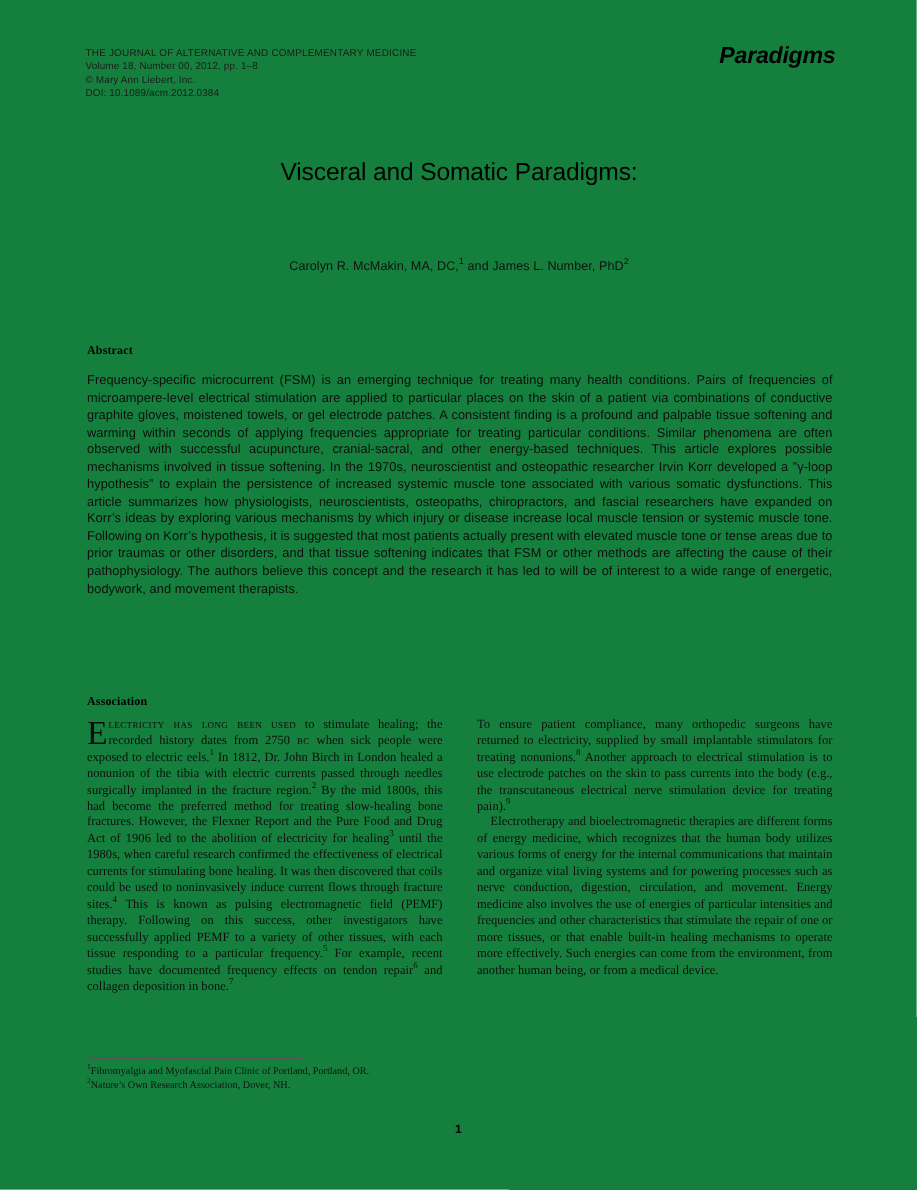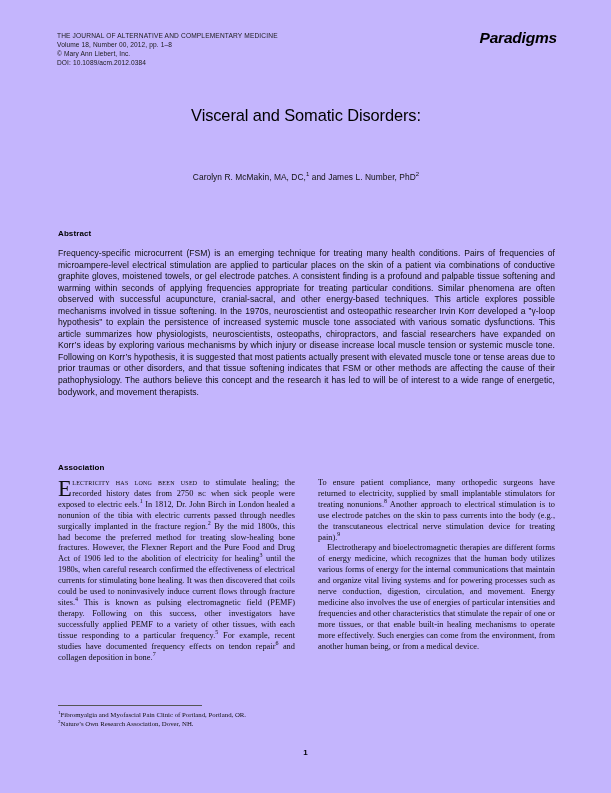--- a/index.html
+++ b/index.html
@@ -13,21 +13,21 @@
     position: relative;
     font-family: "Liberation Serif", serif;
     color: #000000;
     overflow: hidden;
   }
   .page {
     position: absolute;
     left: 0; top: 0;
     width: 611px;
     height: 793px;
-    background: #c4b5fd;
+    background: #15803d;
   }
 
   
   .masthead {
     position: absolute;
     left: 57px;
     top: 31px;
     width: 500px;
     display: flex;
     justify-content: space-between;
@@ -80,21 +80,21 @@
     color: #111;
   }
   .authors sup {
     font-size: 6px;
     vertical-align: super;
     line-height: 0;
   }
 
   
   .section-head {
-    font-family: Liberation Sans, sans-serif;
+    font-family: Liberation Serif, serif;
     font-weight: bold;
     font-size: 8px;
     letter-spacing: 0.1px;
     color: #000;
   }
   .abstract-head {
     position: absolute;
     left: 58px;
     top: 229px;
   }
@@ -210,21 +210,21 @@
     <div class="masthead-left">
       <div class="journal-name">THE JOURNAL OF ALTERNATIVE AND COMPLEMENTARY MEDICINE</div>
       <div>Volume 18, Number 00, 2012, pp. 1–8</div>
       <div>© Mary Ann Liebert, Inc.</div>
       <div>DOI: 10.1089/acm.2012.0384</div>
     </div>
     <div class="masthead-right">Paradigms</div>
   </div>
 
   <div class="title-block">
-    <div class="title-line">Visceral and Somatic Disorders:</div>
+    <div class="title-line">Visceral and Somatic Paradigms:</div>
   </div>
 
   <div class="authors">
     <span>Carolyn R. McMakin, MA, DC,</span><sup>1</sup><span> and James L. Number, PhD</span><sup>2</sup>
   </div>
 
   <div class="section-head abstract-head">Abstract</div>
   <div class="abstract-body"><span>Frequency-specific microcurrent (FSM) is an emerging technique for treating many health conditions. Pairs of frequencies of microampere-level electrical stimulation are applied to particular places on the skin of a patient via combinations of conductive graphite gloves, moistened towels, or gel electrode patches. A consistent finding is a profound and palpable tissue softening and warming within seconds of applying frequencies appropriate for treating particular conditions. Similar phenomena are often observed with successful acupuncture, cranial-sacral, and other energy-based techniques. This article explores possible mechanisms involved in tissue softening. In the 1970s, neuroscientist and osteopathic researcher Irvin Korr developed a ”</span><span>γ</span><span>-loop hypothesis” to explain the persistence of increased systemic muscle tone associated with various somatic dysfunctions. This article summarizes how physiologists, neuroscientists, osteopaths, chiropractors, and fascial researchers have expanded on Korr’s ideas by exploring various mechanisms by which injury or disease increase local muscle tension or systemic muscle tone. Following on Korr’s hypothesis, it is suggested that most patients actually present with elevated muscle tone or tense areas due to prior traumas or other disorders, and that tissue softening indicates that FSM or other methods are affecting the cause of their pathophysiology. The authors believe this concept and the research it has led to will be of interest to a wide range of energetic, bodywork, and movement therapists.</span></div>
 
   <div class="section-head intro-head">Association</div>

